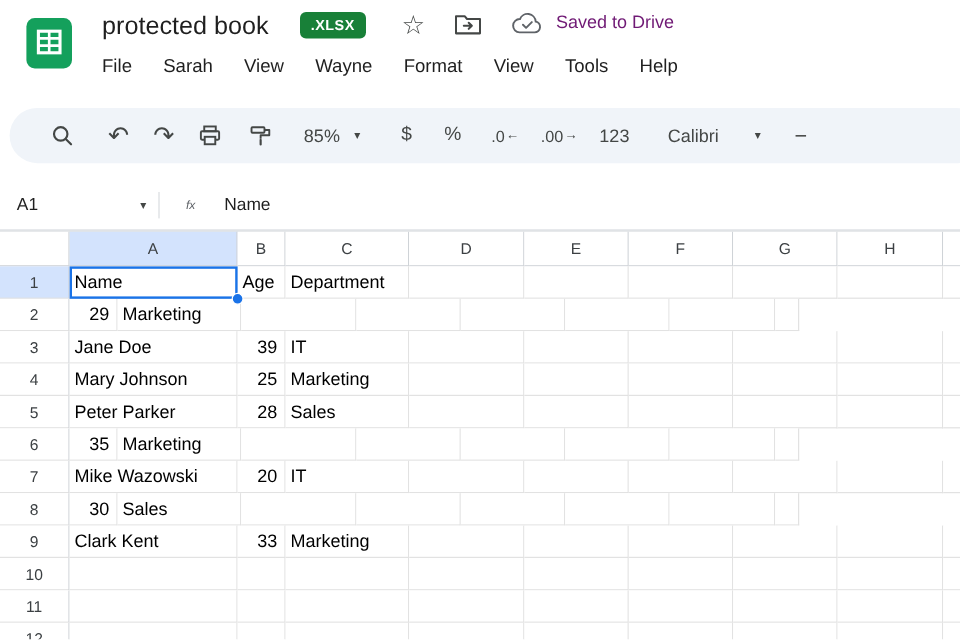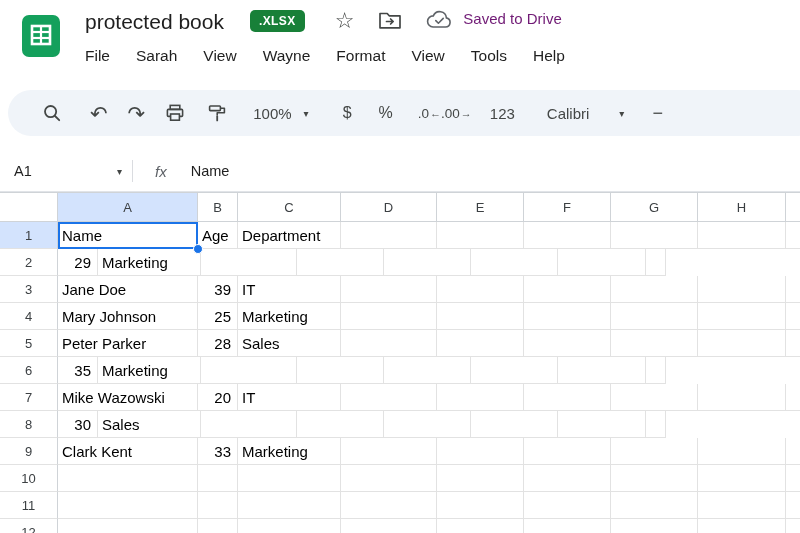--- a/index.html
+++ b/index.html
@@ -31,21 +31,21 @@
   .tb-text { font-size:15px; color:#444746; }
   .mini-arrow { font-size:11px; margin-left:1px; }
   .caret { font-size:10px; color:#444746; }
   .dec-text { font-size:13.5px; }
   
   .formula-bar { position:absolute; left:0; top:151px; width:100%; height:41px;
     display:flex; align-items:center; border-bottom:1px solid #e1e4e8; background:#fff; }
   .name-box { width:132px; display:flex; align-items:center; justify-content:space-between;
     padding-left:14px; padding-right:10px; font-size:14.5px; color:#1f1f1f; cursor:pointer; }
   .fb-divider { width:1px; height:22px; background:#dadce0; }
-  .fx { margin-left:22px; font-style:italic; font-size:15px; color:#5f6368; }
+  .fx { margin-left:22px; font-style:italic; font-size:10px; color:#5f6368; }
   .fb-value { margin-left:24px; font-size:14.5px; color:#1f1f1f; flex:1; }
   
   #grid { position:absolute; left:0; top:192px; width:800px; height:341px;
     overflow:hidden; border-top:1px solid #cfd3d7; background:#fff; }
   .grid-row { display:flex; }
   .gcell { flex:none; display:flex; align-items:center;
     border-right:1px solid #e2e2e2; border-bottom:1px solid #e2e2e2;
     height:27px; background:#fff; overflow:hidden; white-space:nowrap; }
   .header-row .gcell { height:29px; border-right-color:#cfd3d7; border-bottom-color:#cfd3d7; }
   .colhead, .rowhead { justify-content:center; font-size:13px; color:#3c4043; }
@@ -120,30 +120,30 @@
     </svg>
   </span>
   <span class="tb" style="margin-left:22px">
     <svg width="20" height="20" viewBox="0 0 20 20">
       <rect x="2.6" y="3" width="10.8" height="4.6" rx="0.8" fill="none" stroke="#444746" stroke-width="1.6"></rect>
       <path d="M13.4 5.3 h4 v4.4 h-7.2 v3" fill="none" stroke="#444746" stroke-width="1.6" stroke-linejoin="round"></path>
       <line x1="10.2" y1="13.6" x2="10.2" y2="17.4" stroke="#444746" stroke-width="1.8" stroke-linecap="round"></line>
     </svg>
   </span>
   <span class="tb" style="margin-left:26px">
-    <span class="tb-text">100%</span>
+    <span class="tb-text">85%</span>
     <span class="caret" style="margin-left:12px">▾</span>
   </span>
   <span class="tb tb-text" style="margin-left:34px;font-size:16px">$</span>
   <span class="tb tb-text" style="margin-left:27px;font-size:16px">%</span>
   <span class="tb" style="margin-left:25px">
     <span class="tb-text dec-text">.0</span>
       <span class="mini-arrow">←</span>
   </span>
-  <span class="tb" style="">
+  <span class="tb" style="margin-left:18px">
     <span class="tb-text dec-text">.00</span>
       <span class="mini-arrow">→</span>
   </span>
   <span class="tb tb-text" style="margin-left:18px">123</span>
   <span class="tb" style="margin-left:32px">
     <span class="tb-text">Calibri</span>
     <span class="caret" style="margin-left:30px">▾</span>
   </span>
   <span class="tb tb-text" style="margin-left:28px;font-size:18px">−</span>
 </div>

